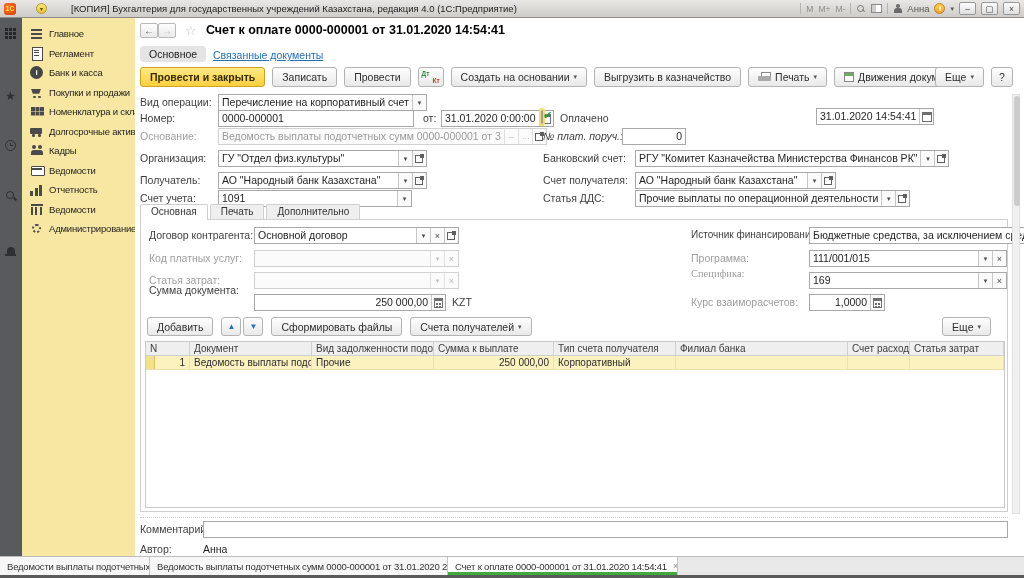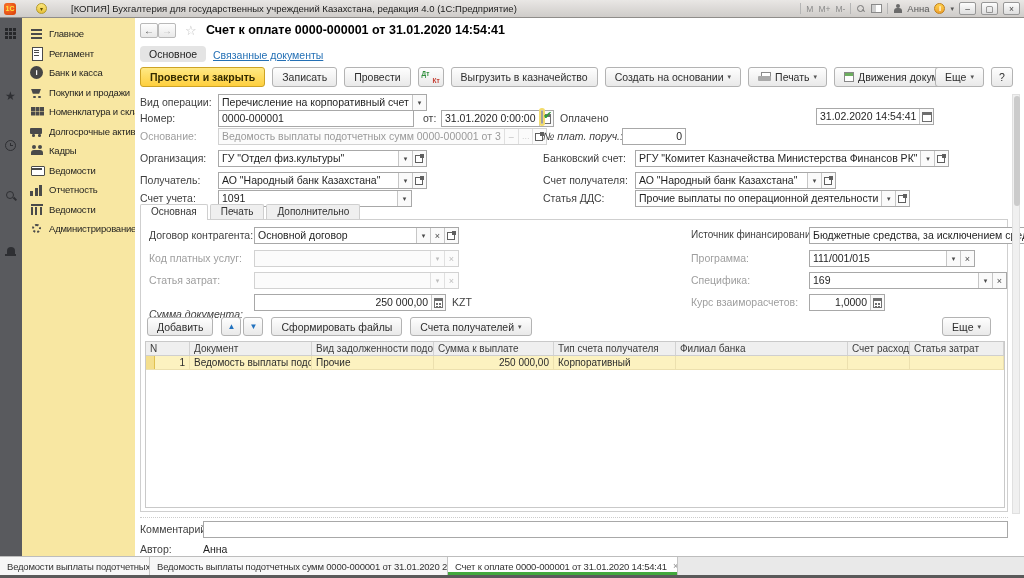--- a/index.html
+++ b/index.html
@@ -274,25 +274,25 @@
       <span class="btn">
           <span>Провести</span>
         </span>
       <span class="btn sq">
           <span class="i-dtkt">
             <span class="dt">Дт</span>
             <span class="kt">Кт</span>
           </span>
         </span>
       <span class="btn">
-          <span>Выгрузить в казначейство</span>
-        </span>
-      <span class="btn">
           <span>Создать на основании</span>
           <span class="caret"></span>
+        </span>
+      <span class="btn">
+          <span>Выгрузить в казначейство</span>
         </span>
       <span class="btn">
           <span class="i-printer"></span>
           <span>Печать</span>
           <span class="caret"></span>
         </span>
       <span class="btn">
           <span class="i-mov"></span>
           <span>Движения документа</span>
         </span>
@@ -327,21 +327,21 @@
           <span class="val">31.01.2020  0:00:00</span>
           <span class="fb">
             <span class="i-cal"></span>
           </span>
         </span>
     </div>
     <span class="abs cb" style="left:406px; top:93px;"></span>
     <span class="abs lbl" style="left:425px; top:94px;">Оплачено</span>
     <div class="fldrow" style="left:681px; top:90px; width:90px;">
       <span class="fld" style="flex:1;">
-          <span class="val">31.02.2020 14:54:41</span>
+          <span class="val">31.01.2020 14:54:41</span>
           <span class="fb">
             <span class="i-cal"></span>
           </span>
         </span>
     </div>
 
     
     <span class="abs lbl dim" style="left:5px; top:112px;">Основание:</span>
     <div class="fldrow" style="left:83px; top:110px; width:218px;">
       <span class="fld dis" style="flex:1;">
@@ -451,46 +451,46 @@
           </span>
       </div>
       <span class="abs lbl dim" style="left:8px; top:54px;">Статья затрат:</span>
       <div class="fldrow" style="left:113px; top:52px; width:205px;">
         <span class="fld dis" style="flex:1;">
             <span class="val"></span>
             <span class="fb drop"></span>
             <span class="fb clear"></span>
           </span>
       </div>
-      <span class="abs lbl" style="left:8px; top:88px;font-style:italic;">Сумма документа:</span>
+      <span class="abs lbl" style="left:8px; top:64px;">Сумма документа:</span>
       <div class="fldrow" style="left:113px; top:74px; width:192px;">
         <span class="fld" style="flex:1;">
             <span class="val r">250 000,00</span>
             <span class="fb">
               <span class="i-calc"></span>
             </span>
           </span>
       </div>
       <span class="abs lbl" style="left:311px; top:76px;">KZT</span>
 
       <span class="abs lbl" style="left:550px; top:9px; font-size:10px;">Источник финансирования:</span>
       <div class="fldrow" style="left:668px; top:7px; width:186px;">
         <span class="fld" style="flex:1;">
             <span class="val">Бюджетные средства, за исключением средств софинансирова</span>
           </span>
       </div>
       <span class="abs lbl dim" style="left:550px; top:32px;">Программа:</span>
-      <div class="fldrow" style="left:668px; top:30px; width:166px;">
+      <div class="fldrow" style="left:668px; top:30px; width:198px;">
         <span class="fld" style="flex:1;">
             <span class="val">111/001/015</span>
             <span class="fb drop"></span>
             <span class="fb clear"></span>
           </span>
       </div>
-      <span class="abs lbl dim" style="left:550px; top:54px;">Специфика:</span>
+      <span class="abs lbl dim" style="left:550px; top:48px;font-family:Liberation Serif, serif;">Специфика:</span>
       <div class="fldrow" style="left:668px; top:52px; width:198px;">
         <span class="fld" style="flex:1;">
             <span class="val">169</span>
             <span class="fb drop"></span>
             <span class="fb clear"></span>
           </span>
       </div>
       <span class="abs lbl dim" style="left:550px; top:76px;">Курс взаиморасчетов:</span>
       <div class="fldrow" style="left:668px; top:74px; width:76px;">
         <span class="fld" style="flex:1;">

